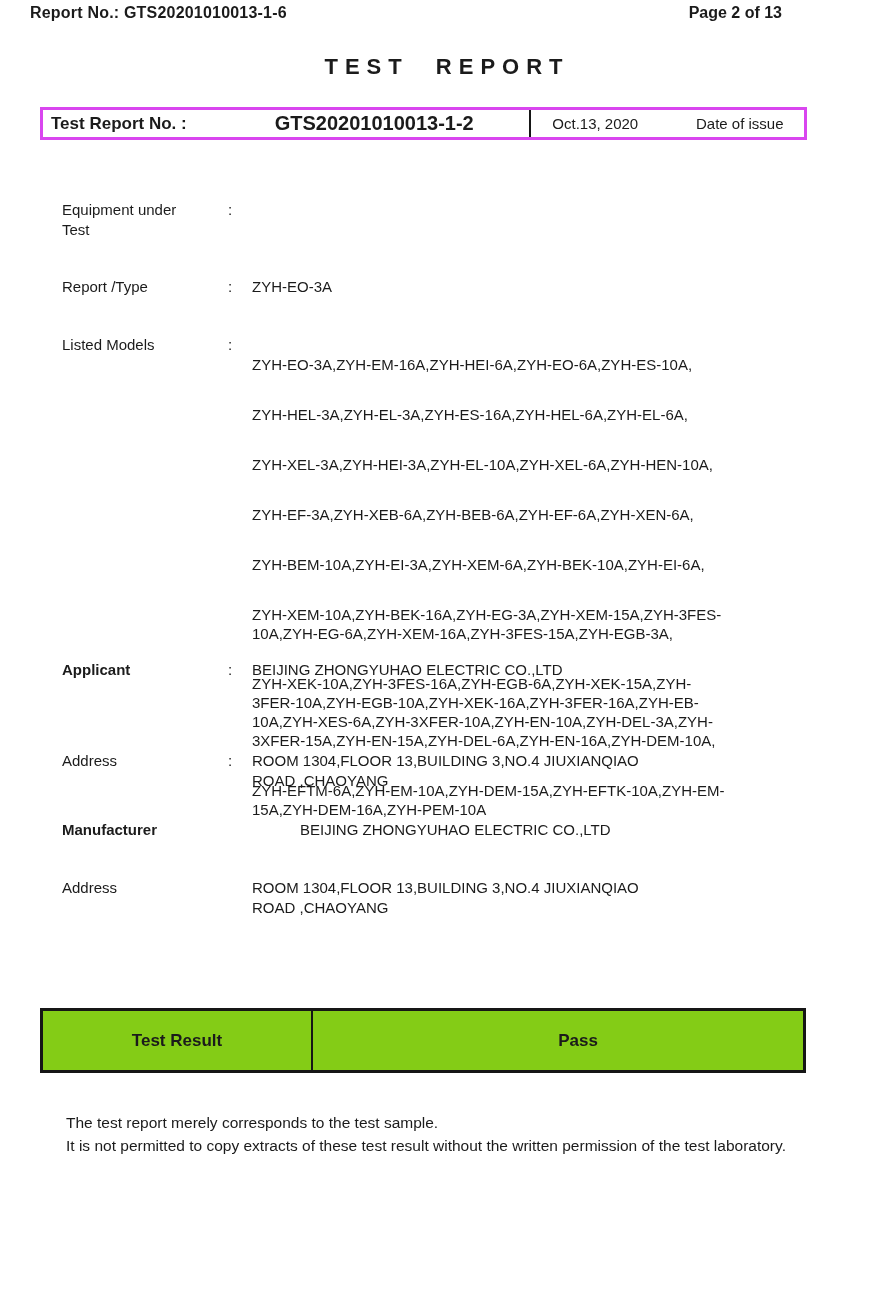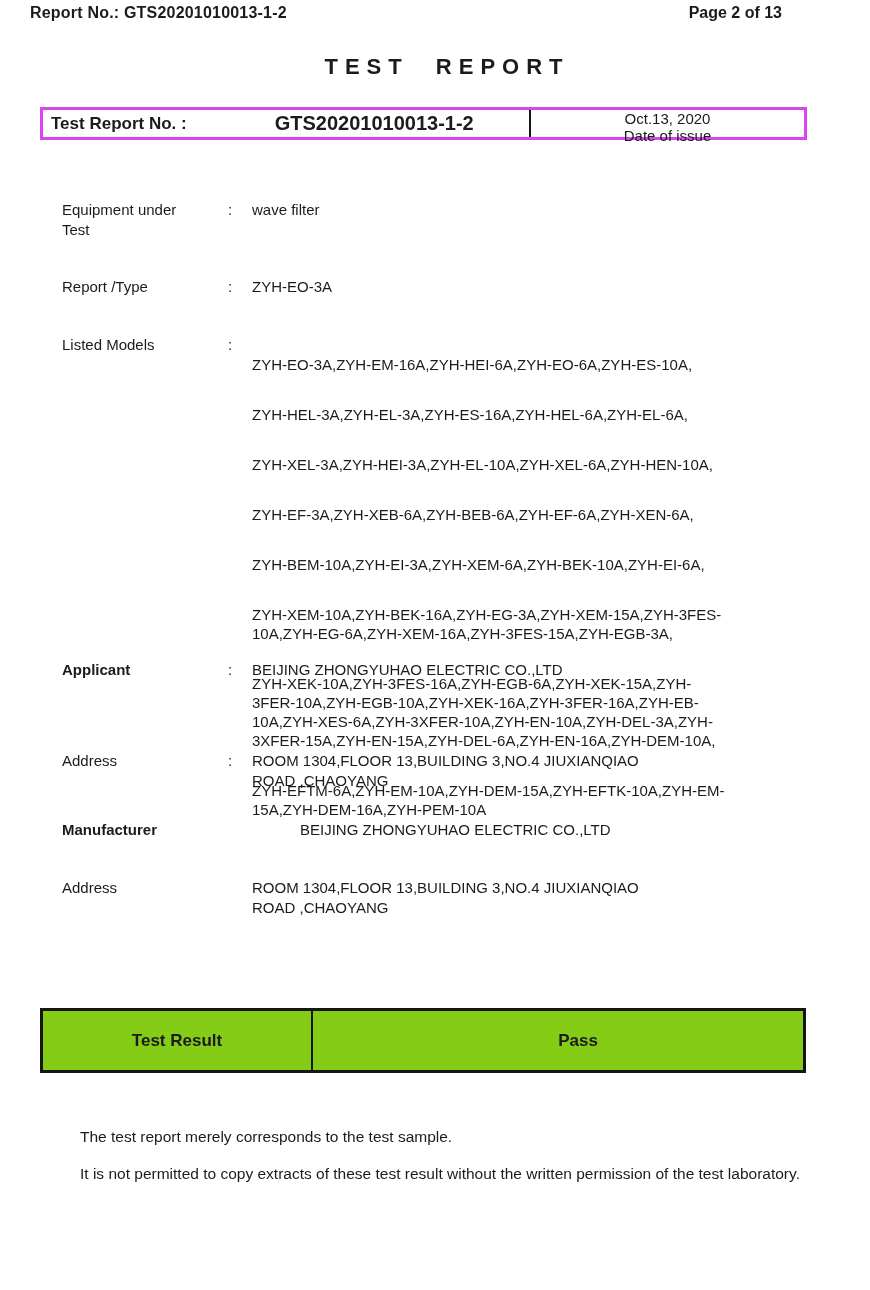--- a/index.html
+++ b/index.html
@@ -35,21 +35,21 @@
     display: flex;
     background: #fff;
   }
   .rpt-left {
     width: 488px; box-sizing: border-box;
     border-right: 2px solid #161616;
     display: flex; align-items: center;
   }
   .rpt-lbl { font-size: 17px; font-weight: bold; margin-left: 8px; white-space: nowrap; }
   .rpt-val { font-size: 20px; font-weight: bold; margin-left: 88px; white-space: nowrap; }
-  .rpt-right { flex: 1; display: flex; flex-direction: column; }
+  .rpt-right { flex: 1; display: flex; flex-direction: row; }
   .rpt-date, .rpt-datelbl {
     flex: 1; display: flex; align-items: center; justify-content: center;
     font-size: 15px;
   }
   .rpt-sep { height: 1px; background: #a6a6a6; margin: 0 8px; }
   
   .row {
     position: absolute; left: 62px; width: 748px;
     display: grid; grid-template-columns: 166px 24px 1fr;
     font-size: 15px; line-height: 20px;
@@ -90,50 +90,49 @@
   .result-right {
     flex: 1;
     display: flex; align-items: center; justify-content: center;
     font-size: 17px; font-weight: bold; padding-left: 40px;
   }
   
   .notes {
     position: absolute; left: 64px; top: 1110px; width: 768px;
     font-size: 15.5px; line-height: 21px;
   }
-  .notes p { margin: 16px; }
+  .notes p { margin: 2px; }
   .notes .l2 { text-align: justify; }
 </style>
 </head>
 <body>
 
 <div class="page">
 
-  <div class="hdr-left">Report No.: GTS20201010013-1-2</div>
+  <div class="hdr-left">Report No.: GTS20201010013-1-6</div>
   <div class="hdr-right">Page 2 of 13</div>
 
   <h1 class="title">TEST REPORT</h1>
 
   <div class="rpt-table">
     <div class="rpt-left">
       <span class="rpt-lbl">Test Report No. :</span>
       <span class="rpt-val">GTS20201010013-1-2</span>
     </div>
     <div class="rpt-right">
       <div class="rpt-date">Oct.13, 2020</div>
       <div class="rpt-sep"></div>
       <div class="rpt-datelbl">Date of issue</div>
     </div>
   </div>
 
   <div class="row r-equipment">
     <div class="lbl">Equipment under
 Test</div>
     <div class="col">:</div>
-    <div class="val">wave filter</div>
   </div>
 
   <div class="row r-model">
     <div class="lbl">Report /Type</div>
     <div class="col">:</div>
     <div class="val">ZYH-EO-3A</div>
   </div>
 
   <div class="row r-listed">
     <div class="lbl">Listed Models</div>

